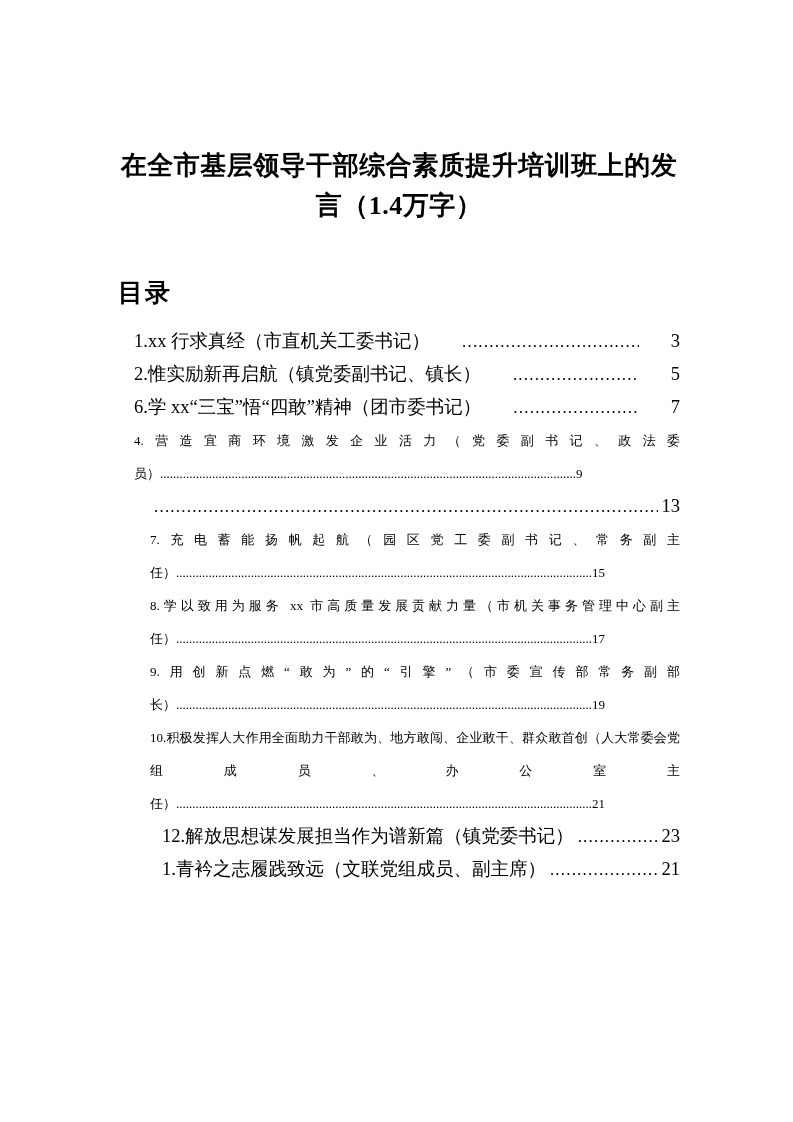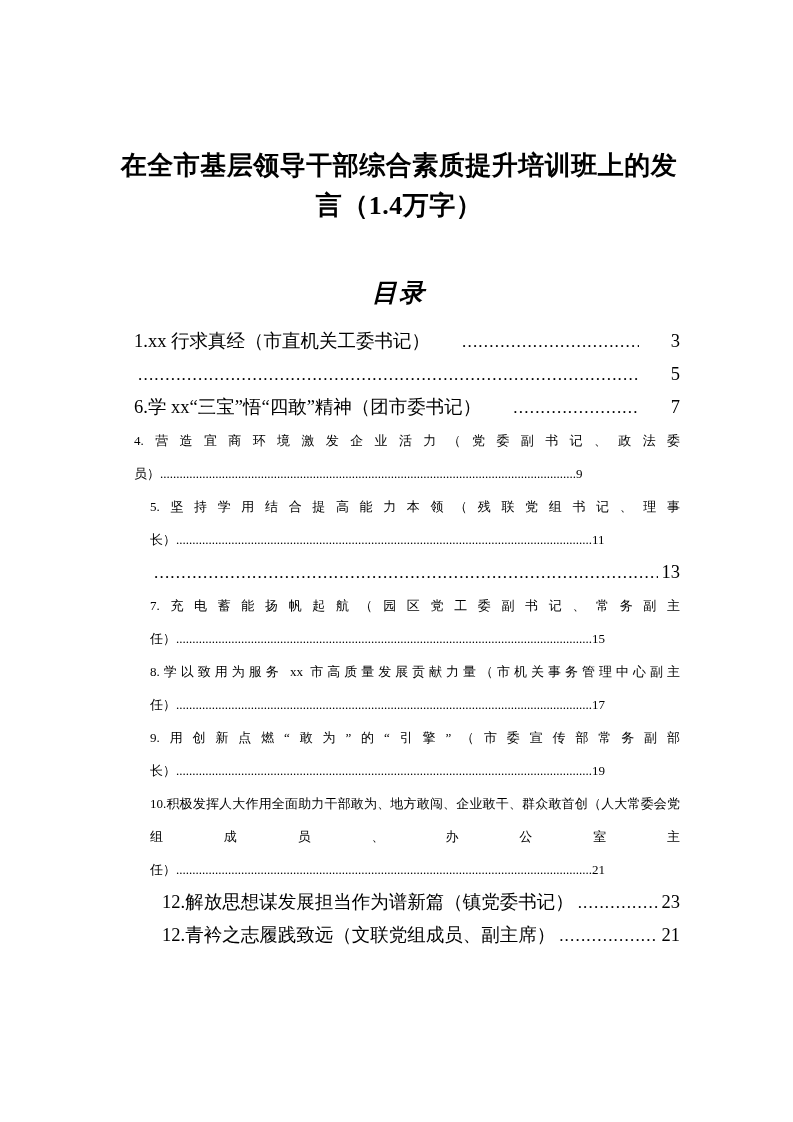--- a/index.html
+++ b/index.html
@@ -31,24 +31,22 @@
     font-weight: bold;
     line-height: 40px;
     text-align: center;
     letter-spacing: 0.5px;
     margin: 0 0 0 0;
   }
   .toc-heading {
     font-family: "Liberation Serif", "DejaVu Serif", serif;
     font-size: 25px;
     font-weight: bold;
-    text-align: center;
     margin: 50px 0 16px 0;
     letter-spacing: 2px;
-    font-style: italic;
   }
   .toc-list {
     margin: 0;
     padding: 0;
     list-style: none;
   }
   
   .toc-line {
     display: flex;
     align-items: baseline;
@@ -92,37 +90,35 @@
 
     <div class="toc-list">
 
       <div class="toc-line indent1">
         <span class="label">1.xx 行求真经（市直机关工委书记）</span>
         <span class="dots">................................................................................................................................</span>
         <span class="pageno">3</span>
       </div>
 
       <div class="toc-line indent1">
+        <span class="label">2.惟实励新再启航（镇党委副书记、镇长）</span>
         <span class="dots">................................................................................................................................</span>
         <span class="pageno">5</span>
       </div>
 
       <div class="toc-line indent1">
         <span class="label">6.学 xx“三宝”悟“四敢”精神（团市委书记）</span>
         <span class="dots">................................................................................................................................</span>
         <span class="pageno">7</span>
       </div>
 
       <div class="wrap-entry indent1">
         <span class="label">4.营造宜商环境激发企业活力（党委副书记、政法委员）</span><span class="leader">................................................................................................................................</span><span class="pageno">9</span>
       </div>
 
-      <div class="wrap-entry indent2">
-        <span class="label">5.坚持学用结合提高能力本领（残联党组书记、理事长）</span><span class="leader">................................................................................................................................</span><span class="pageno">11</span>
-      </div>
 
       <div class="toc-line indent2">
         <span class="dots">................................................................................................................................</span>
         <span class="pageno">13</span>
       </div>
 
       <div class="wrap-entry indent2">
         <span class="label">7.充电蓄能扬帆起航（园区党工委副书记、常务副主任）</span><span class="leader">................................................................................................................................</span><span class="pageno">15</span>
       </div>
 
@@ -138,20 +134,20 @@
         <span class="label">10.积极发挥人大作用全面助力干部敢为、地方敢闯、企业敢干、群众敢首创（人大常委会党组成员、办公室主任）</span><span class="leader">................................................................................................................................</span><span class="pageno">21</span>
       </div>
 
       <div class="toc-line indent3">
         <span class="label">12.解放思想谋发展担当作为谱新篇（镇党委书记）</span>
         <span class="dots">................................................................................................................................</span>
         <span class="pageno">23</span>
       </div>
 
       <div class="toc-line indent3">
-        <span class="label">12.青衿之志履践致远（文联党组成员、副主席）</span>
+        <span class="label">1.青衿之志履践致远（文联党组成员、副主席）</span>
         <span class="dots">................................................................................................................................</span>
         <span class="pageno">21</span>
       </div>
 
     </div>
   </div>
 </div>
 
 </body></html>

